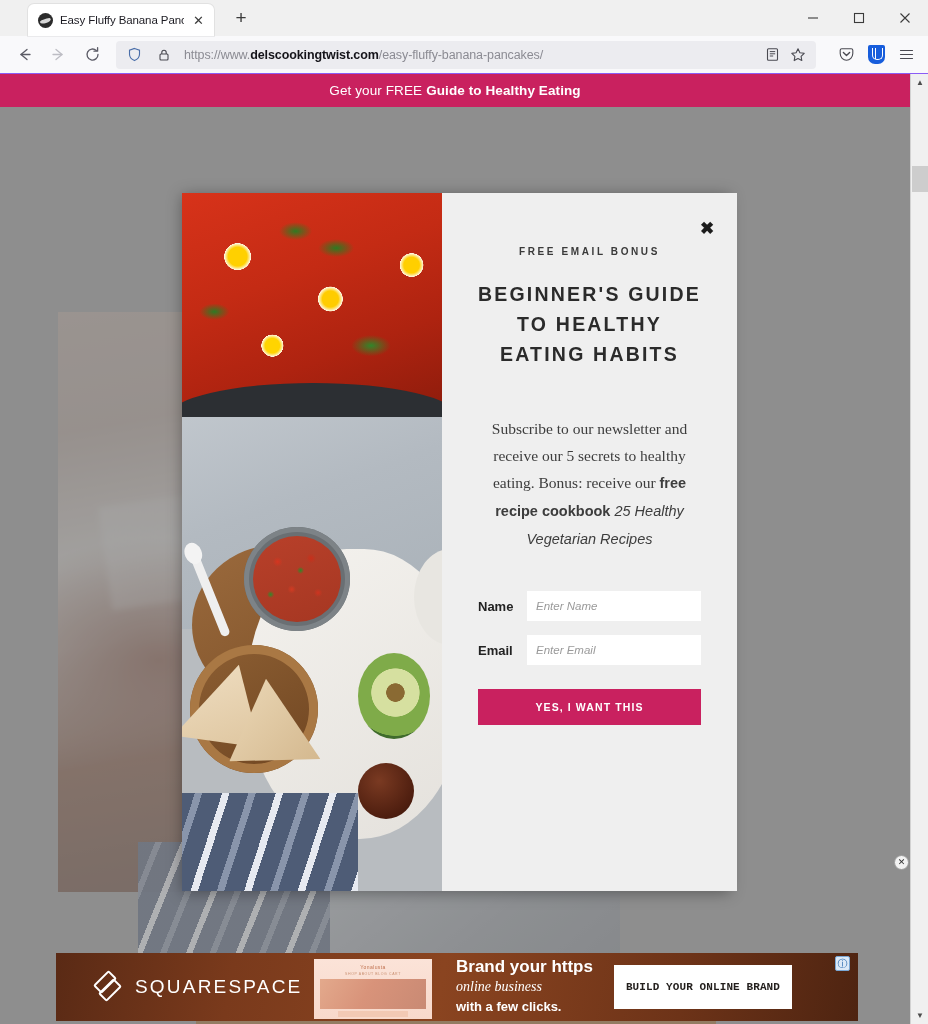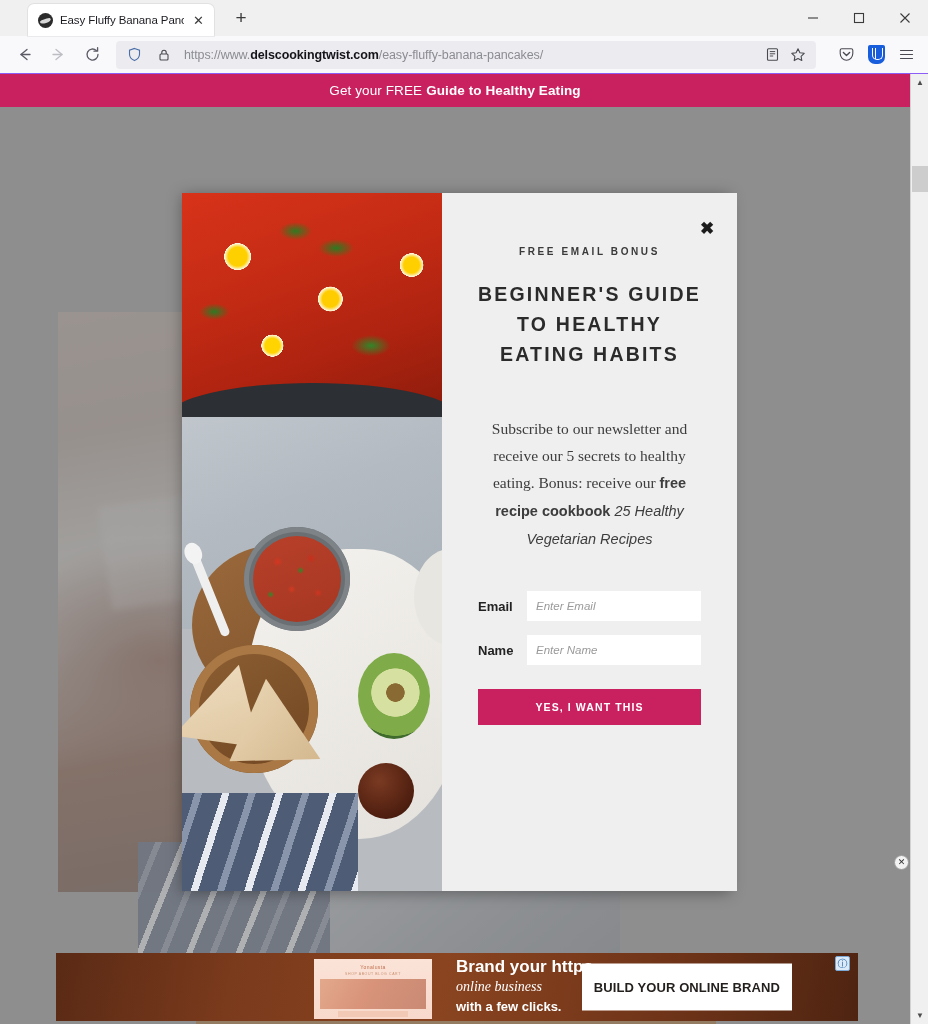--- a/index.html
+++ b/index.html
@@ -339,22 +339,22 @@
   }
   .sqsp-copy {
     position: absolute; left: 400px; top: 50%; transform: translateY(-50%);
     color: #fff; text-align: left; line-height: 20px;
   }
   .sqsp-copy .l1 { font-size: 17px; font-weight: 700; }
   .sqsp-copy .l2 { font-family: "Liberation Serif", serif; font-style: italic; font-size: 14px; }
   .sqsp-copy .l3 { font-size: 13px; font-weight: 700; }
   .sqsp-cta {
     position: absolute; right: 66px; top: 50%; transform: translateY(-50%);
-    background: #fff; color: #231f1d; font-size: 13px; font-weight: 700;
-    padding: 16px 12px; letter-spacing: 0.1px; cursor: pointer; white-space: nowrap;
+    background: #fff; color: #231f1d; font-size: 11px; font-weight: 700;
+    padding: 16px 12px; letter-spacing: 0.1px; cursor: pointer; white-space: nowrap; font-family: Liberation Mono, monospace;
   }
   .adchoices {
     position: absolute; right: 8px; top: 3px; width: 15px; height: 15px;
     background: #dce9f7; border: 1px solid #7aa7d4; border-radius: 2px;
     color: #1a5fa8; font-size: 10px; text-align: center; line-height: 13px; cursor: pointer;
   }
 
   
   .pagescroll {
     position: absolute; right: 0; top: 74px; width: 18px; height: 950px;
@@ -502,35 +502,42 @@
       </div>
 
       <div class="modal-body">
         <div class="modal-close">✖</div>
         <div class="eyebrow">FREE EMAIL BONUS</div>
         <div class="headline">BEGINNER'S GUIDE TO HEALTHY EATING HABITS</div>
         <div class="desc"><span>Subscribe to our newsletter and receive our 5 secrets to healthy eating. Bonus: receive our </span><b>free recipe cookbook</b><i> 25 Healthy Vegetarian Recipes</i></div>
 
         <div class="form">
           <div class="field">
+            <div class="field-label">Name</div>
+            <input class="field-input" type="text" placeholder="Enter Name" style="">
+          </div>
+          <div class="field">
             <div class="field-label">Email</div>
             <input class="field-input" type="text" placeholder="Enter Email" style="">
           </div>
-          <div class="field">
-            <div class="field-label">Name</div>
-            <input class="field-input" type="text" placeholder="Enter Name" style="">
-          </div>
           <button class="submit-btn">YES, I WANT THIS</button>
         </div>
       </div>
     </div>
 
     <div class="ad-close">✕</div>
 
     <div class="sqsp-banner">
+      <div class="sqsp-logo">
+        <div class="sqsp-mark">
+            <span></span>
+            <span></span>
+          </div>
+        <div class="sqsp-name">SQUARESPACE</div>
+      </div>
       <div class="sqsp-card">
         <div class="cl title">Yonalusta</div>
         <div class="cl menu">SHOP   ABOUT   BLOG   CART</div>
         <div class="photo"></div>
         <div class="btn"></div>
       </div>
       <div class="sqsp-copy">
         <div class="l1">Brand your https</div>
         <div class="l2">online business</div>
         <div class="l3">with a few clicks.</div>

